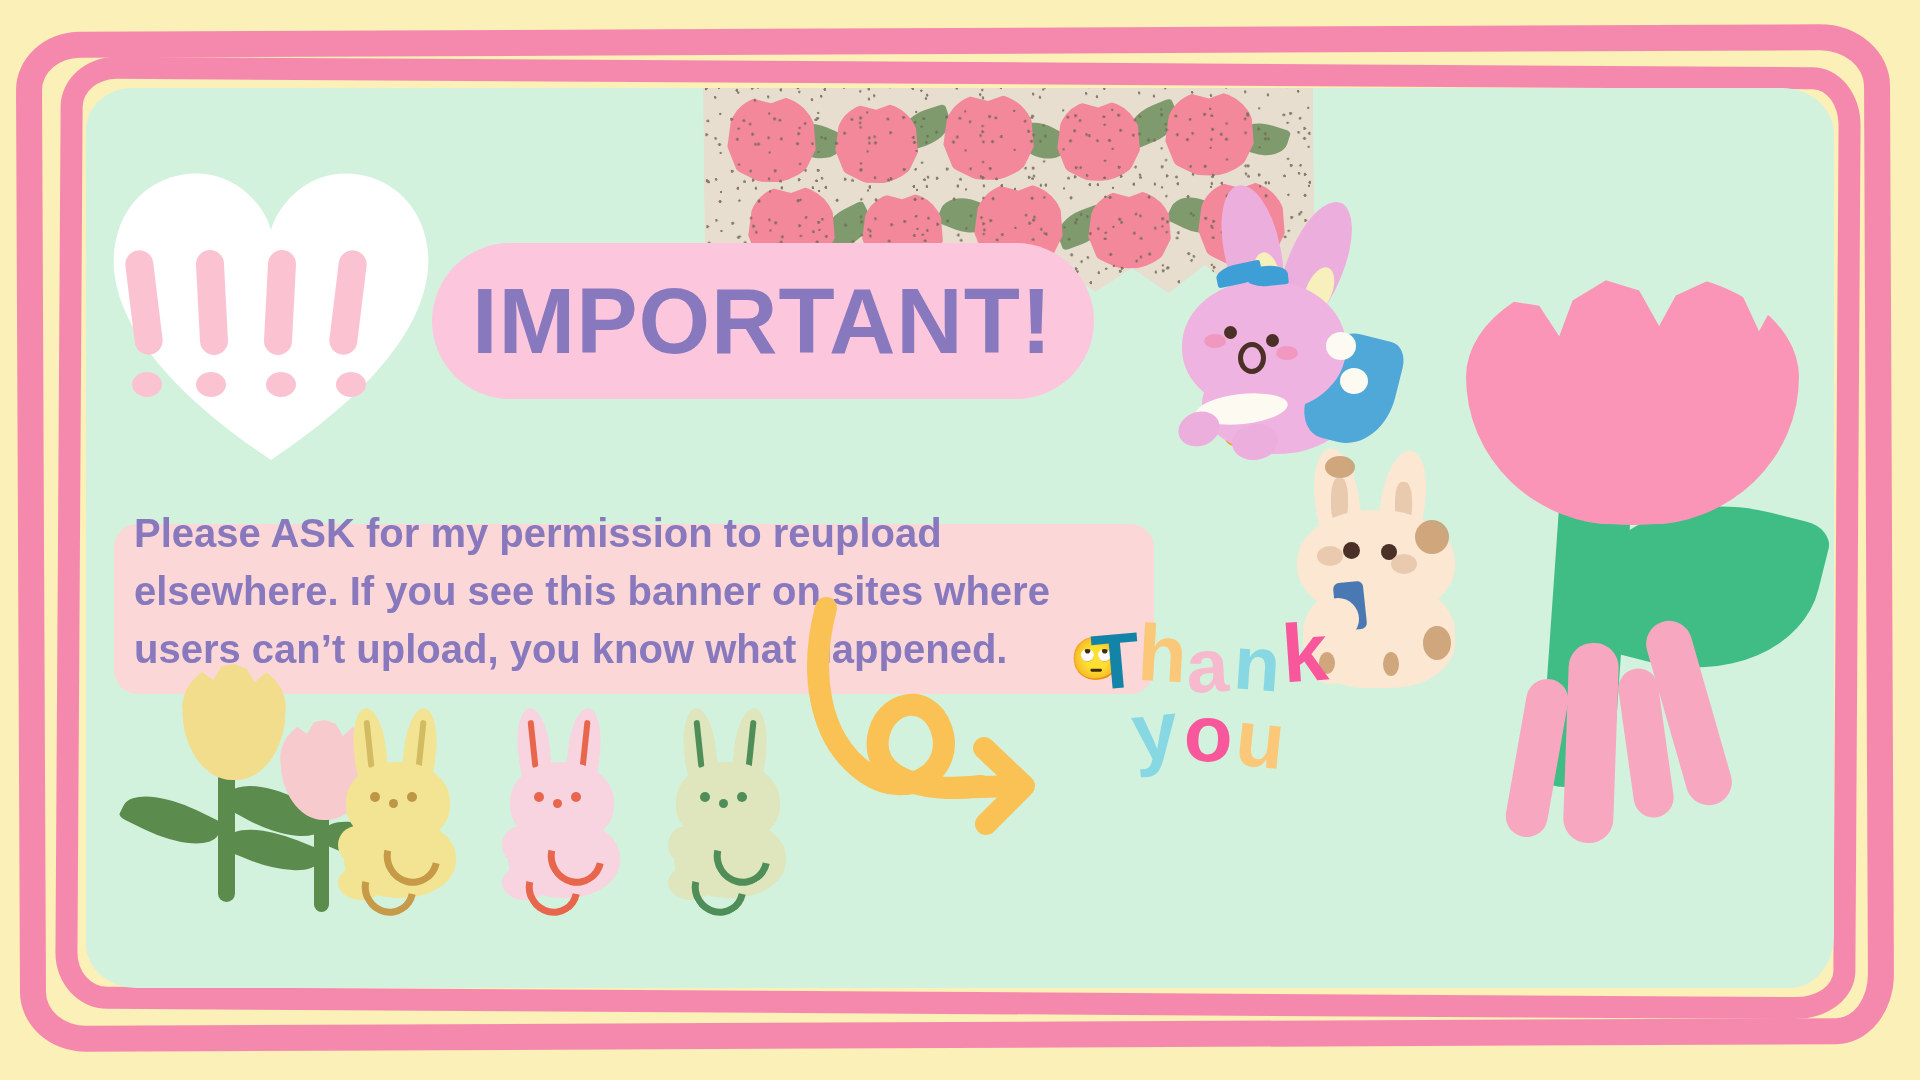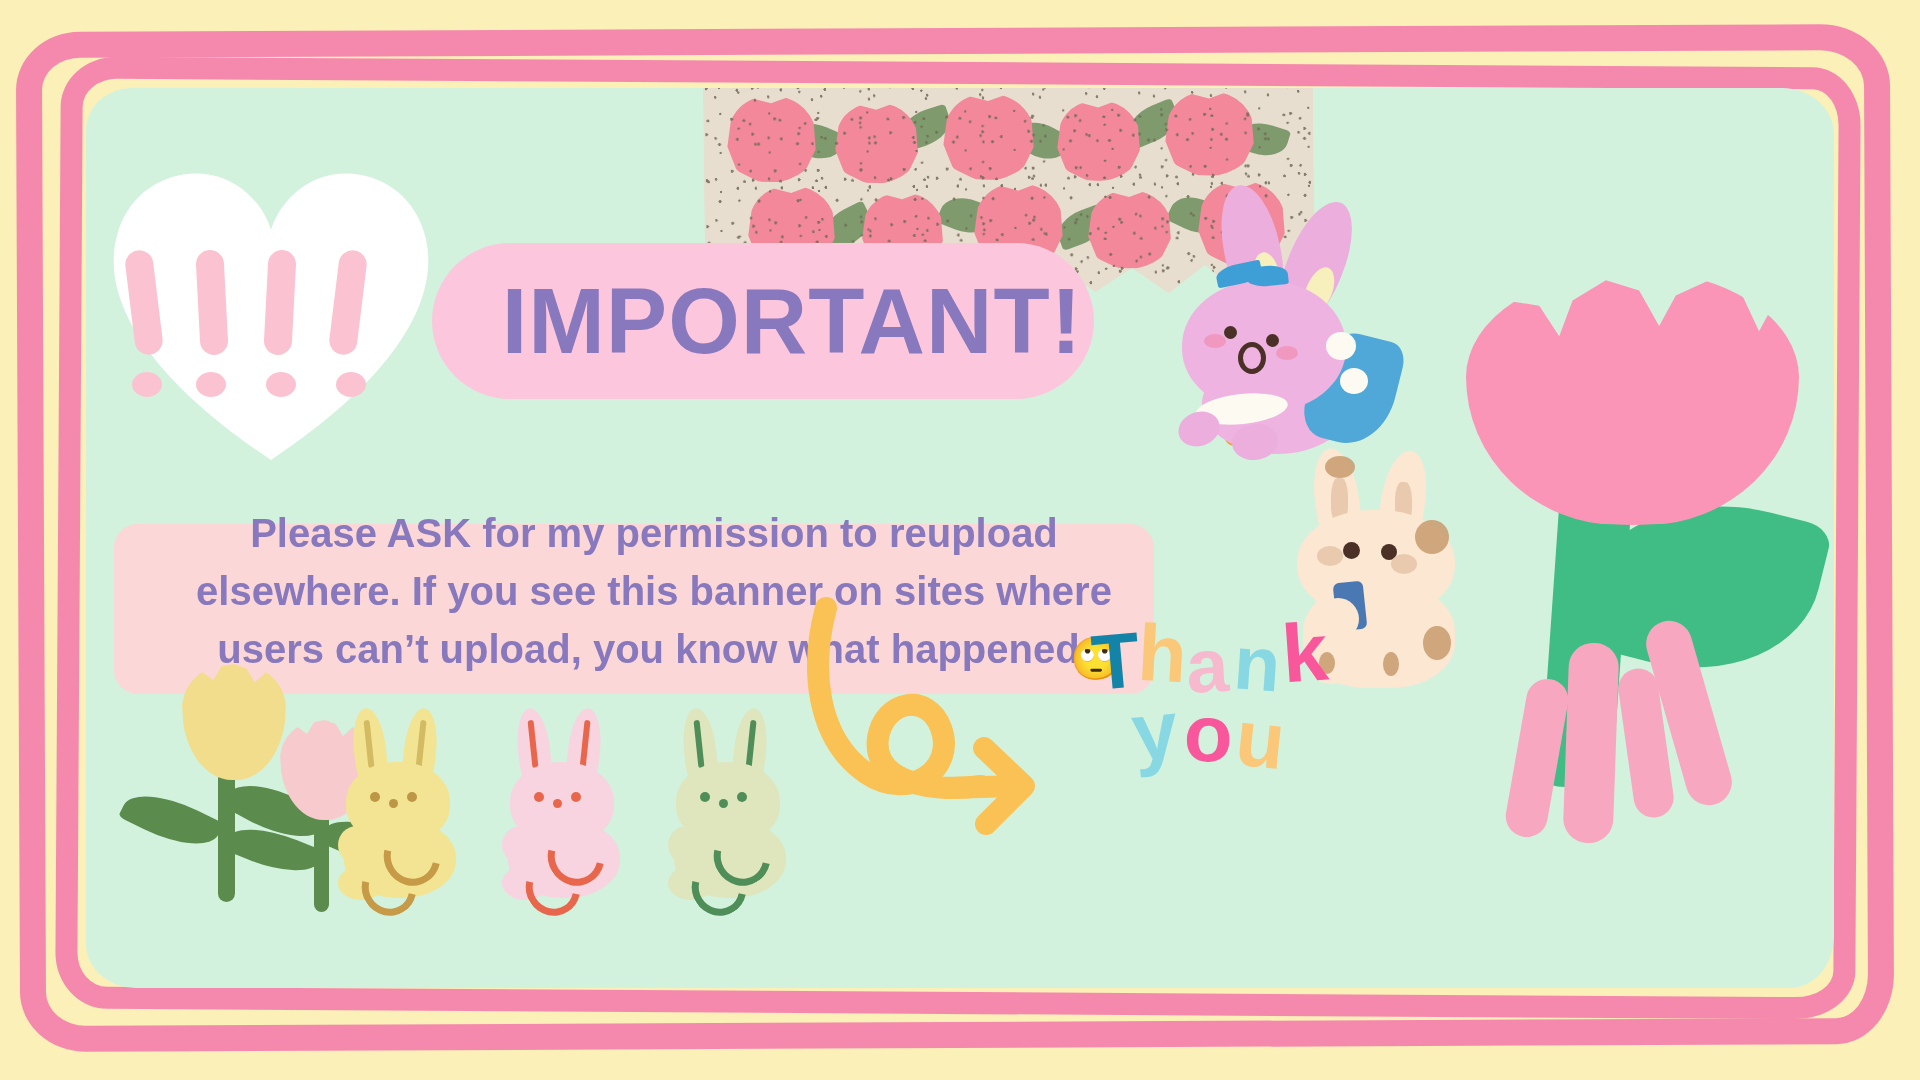--- a/index.html
+++ b/index.html
@@ -2,21 +2,21 @@
 <html><head>
 <meta charset="utf-8">
 <style>
   html,body{margin:0;padding:0;}
   body{
     width:1920px;height:1080px;overflow:hidden;
     background:#fbf0b8;
     font-family:"Liberation Sans", sans-serif;
     position:relative;
   }
-  #stage{position:absolute;inset:0;width:1920px;height:1080px;text-align:center;}
+  #stage{position:absolute;inset:0;width:1920px;height:1080px;}
 
   
   .border-outer, .border-inner{
     position:absolute;
     border-style:solid;
     border-color:#f589ad;
     pointer-events:none;
   }
   .border-outer{
     left:18px;top:28px;width:1874px;height:1020px;

